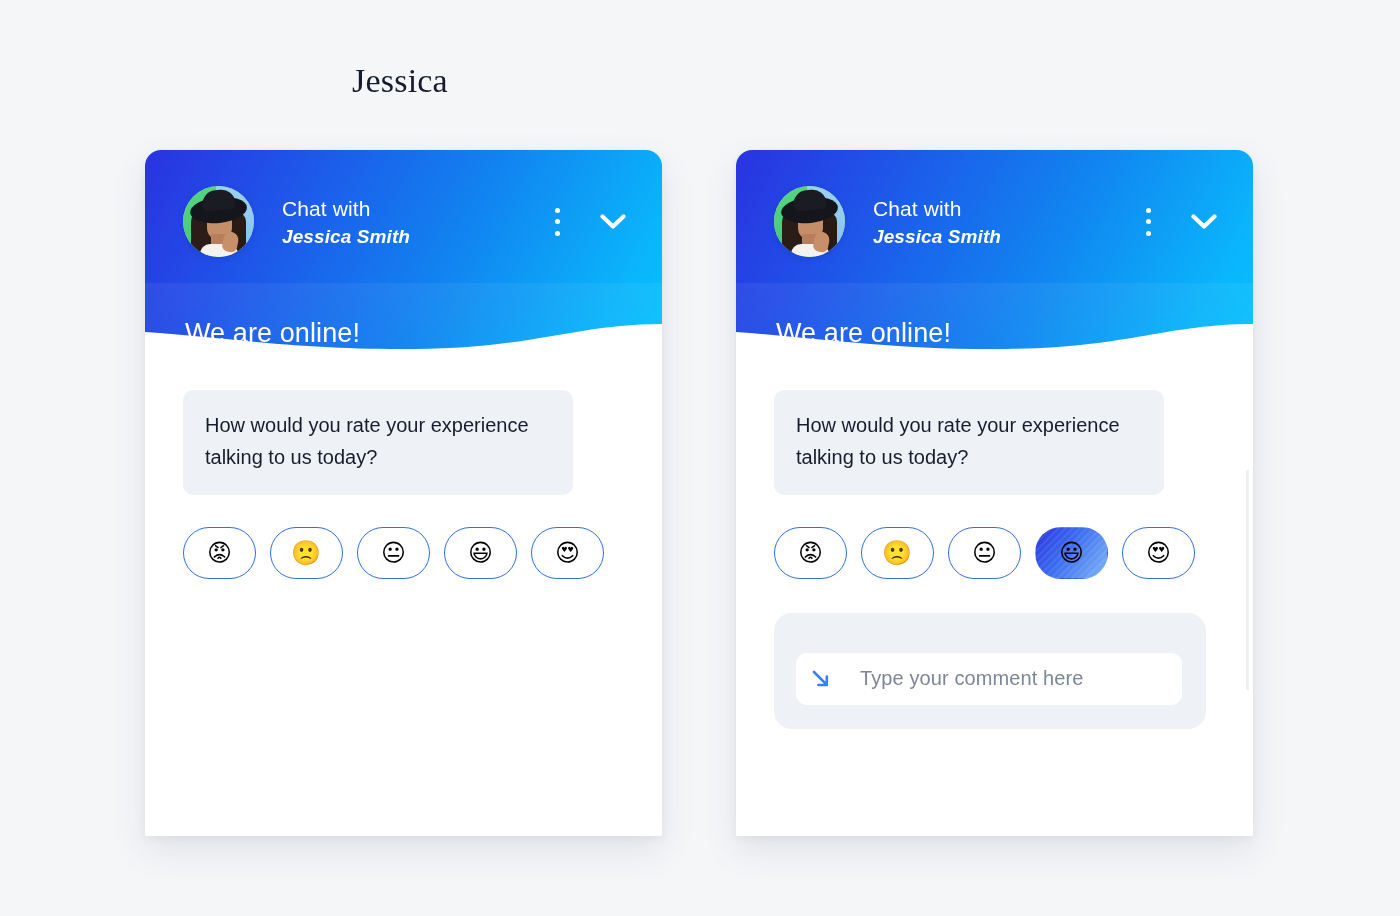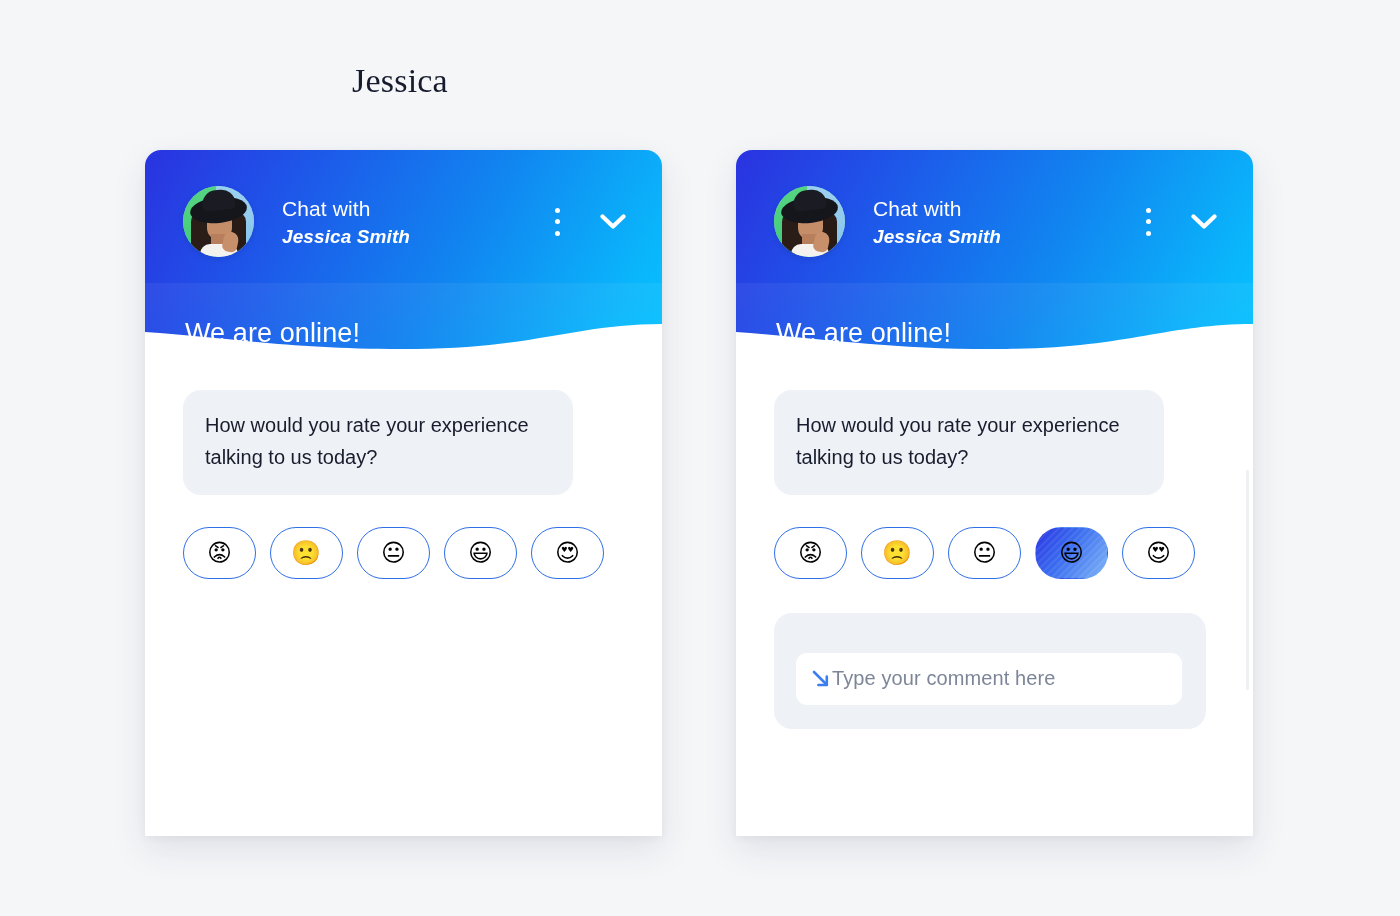--- a/index.html
+++ b/index.html
@@ -224,21 +224,21 @@
     position: relative;
     padding: 28px 34px 0 38px;
     background: #ffffff;
     height: calc(100% - 212px);
   }
 
   .bubble {
     display: inline-block;
     max-width: 390px;
     background: #eef1f6;
-    border-radius: 18px;
+    border-radius: 10px;
     padding: 19px 24px 21px 22px;
     font-size: 20px;
     line-height: 1.62;
     color: #181d2d;
   }
 
   
   .rating-row {
     display: flex;
     gap: 14px;
@@ -283,21 +283,21 @@
     letter-spacing: 0.1px;
   }
   .feedback-input {
     margin-top: 18px;
     background: #ffffff;
     border-radius: 11px;
     height: 52px;
     display: flex;
     align-items: center;
     padding: 0 16px 0 14px;
-    gap: 0;
+    gap: 28px;
     cursor: text;
   }
   .arrow-icon { flex: 0 0 22px; display: flex; align-items: center; }
   .input-placeholder {
     font-size: 20px;
     color: #7d8698;
     letter-spacing: 0.1px;
   }
 
   

